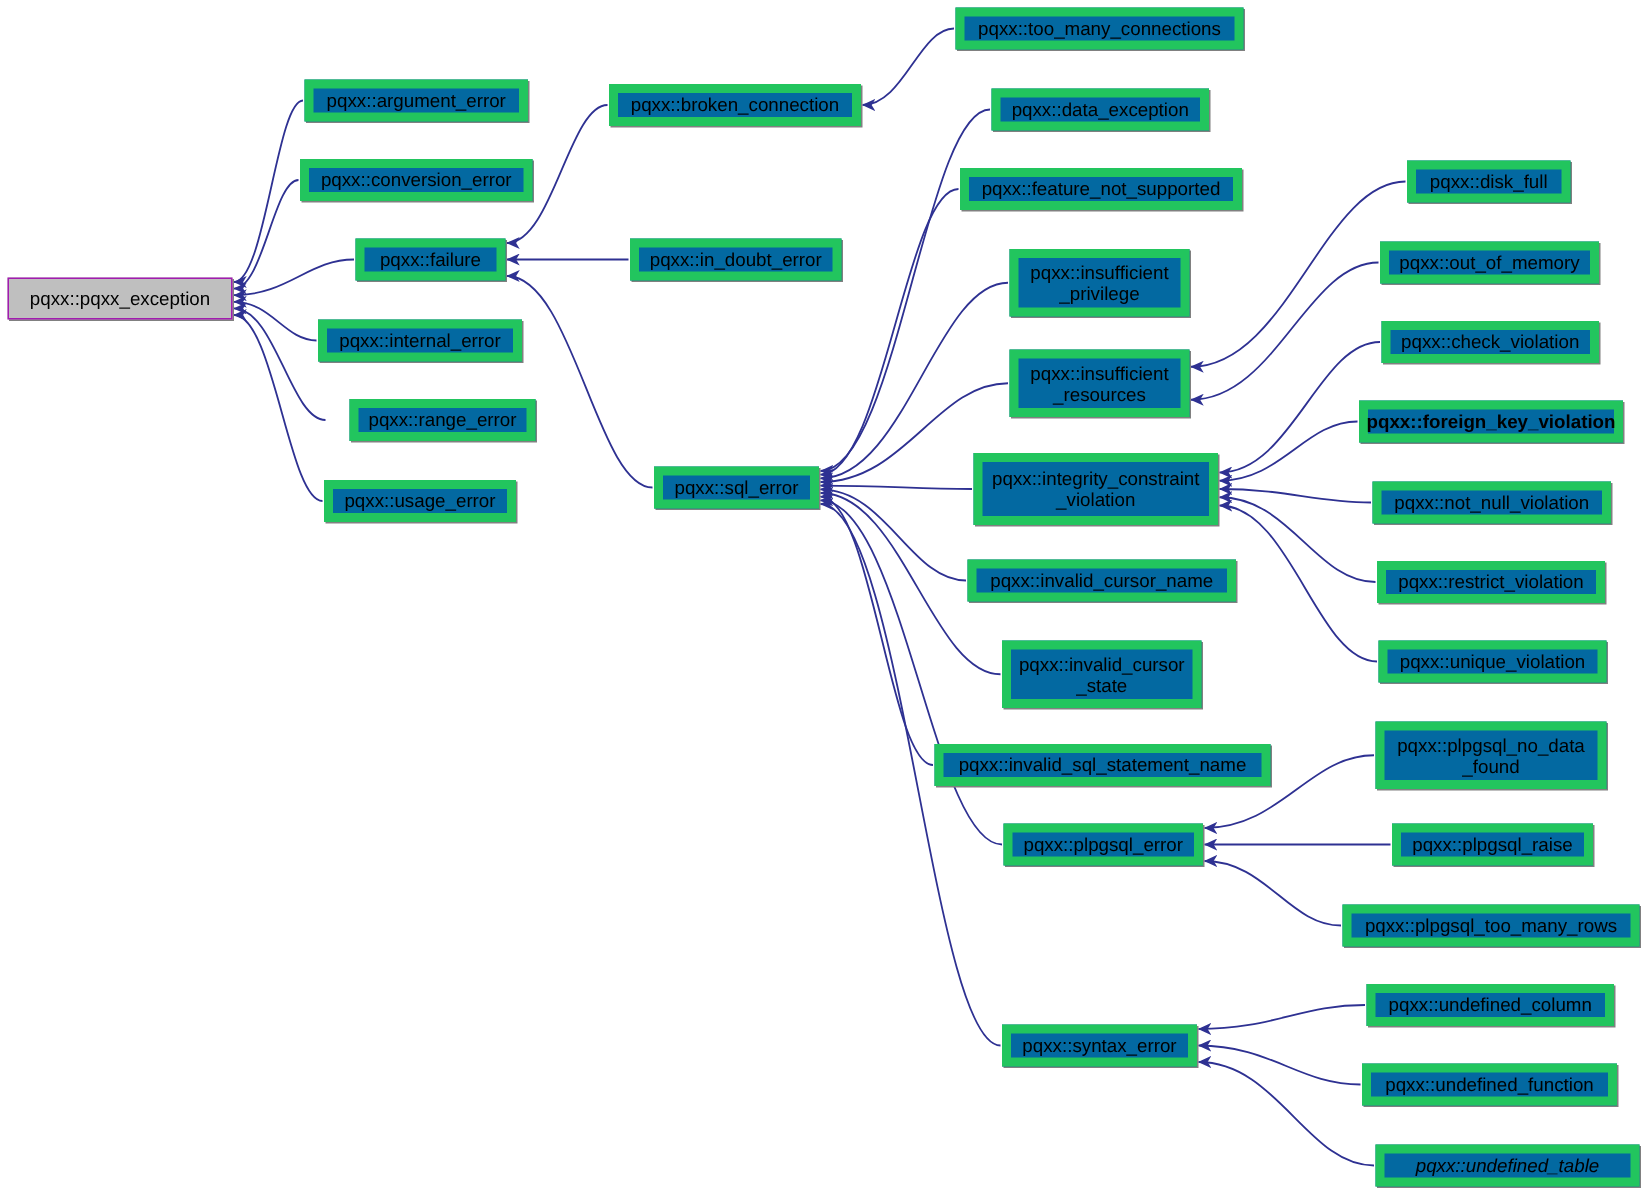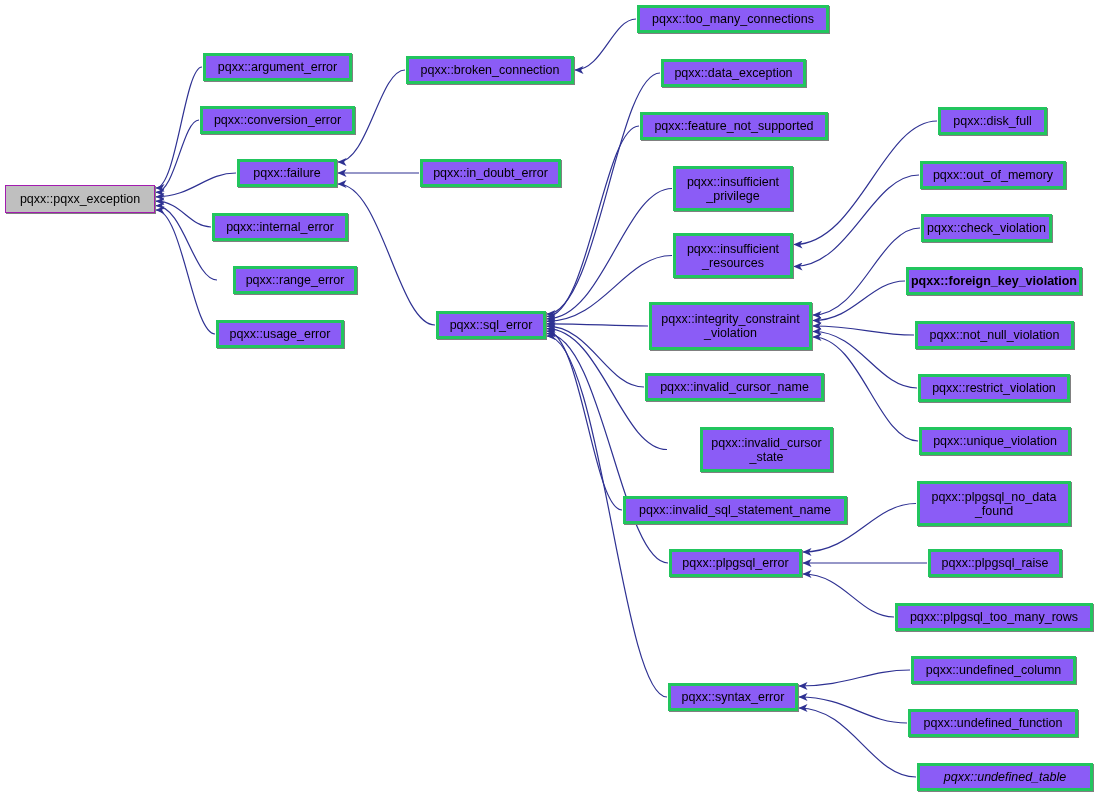--- a/index.html
+++ b/index.html
@@ -1,20 +1,20 @@
 <!DOCTYPE html>
 <html><head>
 <meta charset="utf-8">
 <style>
   html,body{margin:0;padding:0;background:#ffffff;}
   body{font-family:"Liberation Sans", sans-serif;}
   #graph{position:relative;width:1099px;height:797px;overflow:hidden;background:#fff;}
   svg.edges{position:absolute;left:0;top:0;width:1099px;height:797px;}
-  .node{position:absolute;box-sizing:border-box;border:3px solid #22c55e;
-        background:#8b5cf6;display:flex;align-items:center;justify-content:center;
+  .node{position:absolute;box-sizing:border-box;border:6px solid #22c55e;
+        background:#0369a1;display:flex;align-items:center;justify-content:center;
         text-align:center;font-size:12.5px;line-height:14px;color:#000;
         font-family:"Liberation Sans", sans-serif;white-space:pre-line;
         box-shadow:1px 1px 0 0 #808080;}
   .node.highlight{background:#bfbfbf;border:1px solid #a21caf;}
 </style>
 </head>
 <body>
 
 <div id="graph">
   <svg class="edges" viewBox="0 0 1099 797">
@@ -73,28 +73,28 @@
       <div class="node" style="left: 637px; top: 5px; width: 192px; height: 28px;">pqxx::too_many_connections</div>
       <div class="node" style="left: 661px; top: 59px; width: 145px; height: 28px;">pqxx::data_exception</div>
       <div class="node" style="left: 640px; top: 112px; width: 188px; height: 28px;">pqxx::feature_not_supported</div>
       <div class="node" style="left: 673px; top: 166px; width: 120px; height: 45px;">pqxx::insufficient
 _privilege</div>
       <div class="node" style="left: 673px; top: 233px; width: 120px; height: 45px;">pqxx::insufficient
 _resources</div>
       <div class="node" style="left: 649px; top: 302px; width: 163px; height: 48px;">pqxx::integrity_constraint
 _violation</div>
       <div class="node" style="left: 645px; top: 373px; width: 179px; height: 28px;">pqxx::invalid_cursor_name</div>
-      <div class="node" style="left: 668px; top: 427px; width: 133px; height: 45px; margin-left: 32px;">pqxx::invalid_cursor
+      <div class="node" style="left: 668px; top: 427px; width: 133px; height: 45px;">pqxx::invalid_cursor
 _state</div>
       <div class="node" style="left: 623px; top: 496px; width: 224px; height: 28px;">pqxx::invalid_sql_statement_name</div>
       <div class="node" style="left: 669px; top: 549px; width: 133px; height: 28px;">pqxx::plpgsql_error</div>
       <div class="node" style="left: 668px; top: 683px; width: 130px; height: 28px;">pqxx::syntax_error</div>
       <div class="node" style="left: 938px; top: 107px; width: 109px; height: 28px;">pqxx::disk_full</div>
       <div class="node" style="left: 920px; top: 161px; width: 146px; height: 28px;">pqxx::out_of_memory</div>
-      <div class="node" style="left: 921px; top: 214px; width: 131px; height: 28px;">pqxx::check_violation</div>
+      <div class="node" style="left: 921px; top: 214px; width: 145px; height: 28px;">pqxx::check_violation</div>
       <div class="node" style="left: 906px; top: 267px; width: 176px; height: 28px; font-weight: bold;">pqxx::foreign_key_violation</div>
       <div class="node" style="left: 915px; top: 321px; width: 159px; height: 28px;">pqxx::not_null_violation</div>
       <div class="node" style="left: 918px; top: 374px; width: 152px; height: 28px;">pqxx::restrict_violation</div>
       <div class="node" style="left: 919px; top: 427px; width: 152px; height: 28px;">pqxx::unique_violation</div>
       <div class="node" style="left: 917px; top: 481px; width: 154px; height: 45px;">pqxx::plpgsql_no_data
 _found</div>
       <div class="node" style="left: 928px; top: 549px; width: 134px; height: 28px;">pqxx::plpgsql_raise</div>
       <div class="node" style="left: 895px; top: 603px; width: 198px; height: 28px;">pqxx::plpgsql_too_many_rows</div>
       <div class="node" style="left: 911px; top: 656px; width: 165px; height: 28px;">pqxx::undefined_column</div>
       <div class="node" style="left: 908px; top: 709px; width: 170px; height: 28px;">pqxx::undefined_function</div>

